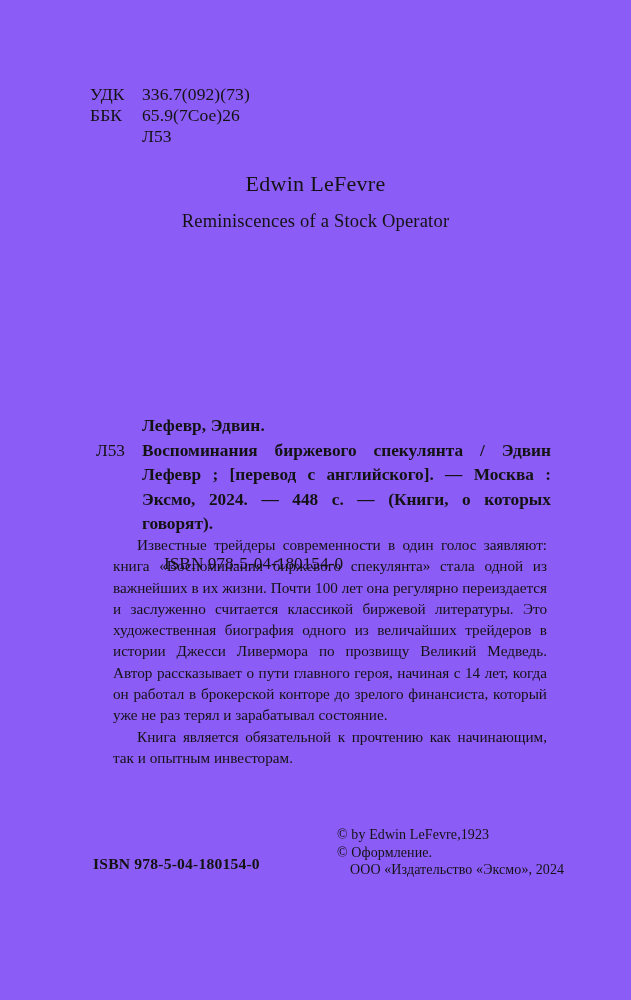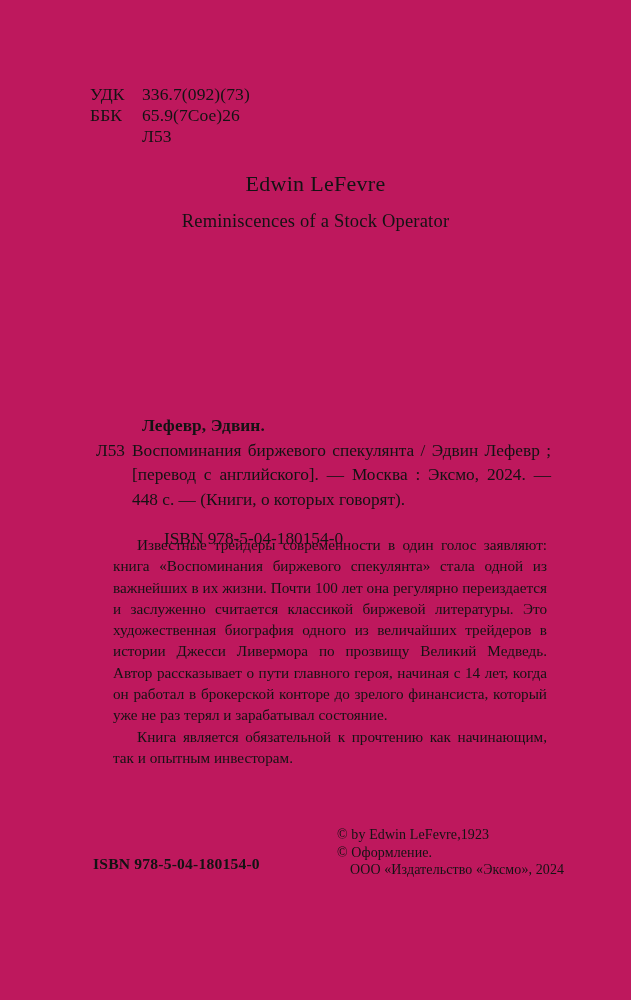--- a/index.html
+++ b/index.html
@@ -4,21 +4,21 @@
 <style>
   html, body {
     margin: 0;
     padding: 0;
     background: #ffffff;
   }
   .page {
     position: relative;
     width: 631px;
     height: 1000px;
-    background: #be185d;
+    background: #8b5cf6;
     color: #131313;
     font-family: "Liberation Serif", "DejaVu Serif", serif;
     overflow: hidden;
   }
 
   
   .classif {
     position: absolute;
     left: 90px;
     top: 84px;
@@ -78,24 +78,25 @@
   .biblio-body {
     position: relative;
   }
   .biblio-sigil {
     position: absolute;
     left: 0;
     top: 0;
     width: 46px;
   }
   .biblio-text {
-    margin-left: 36px;
+    margin-left: 46px;
     text-align: justify;
     text-align-last: left;
     hyphens: none;
+    font-weight: bold;
   }
   .biblio-isbn {
     margin-left: 46px;
     margin-top: 15px;
     text-indent: 22px;
   }
 
   
   .annot {
     position: absolute;

